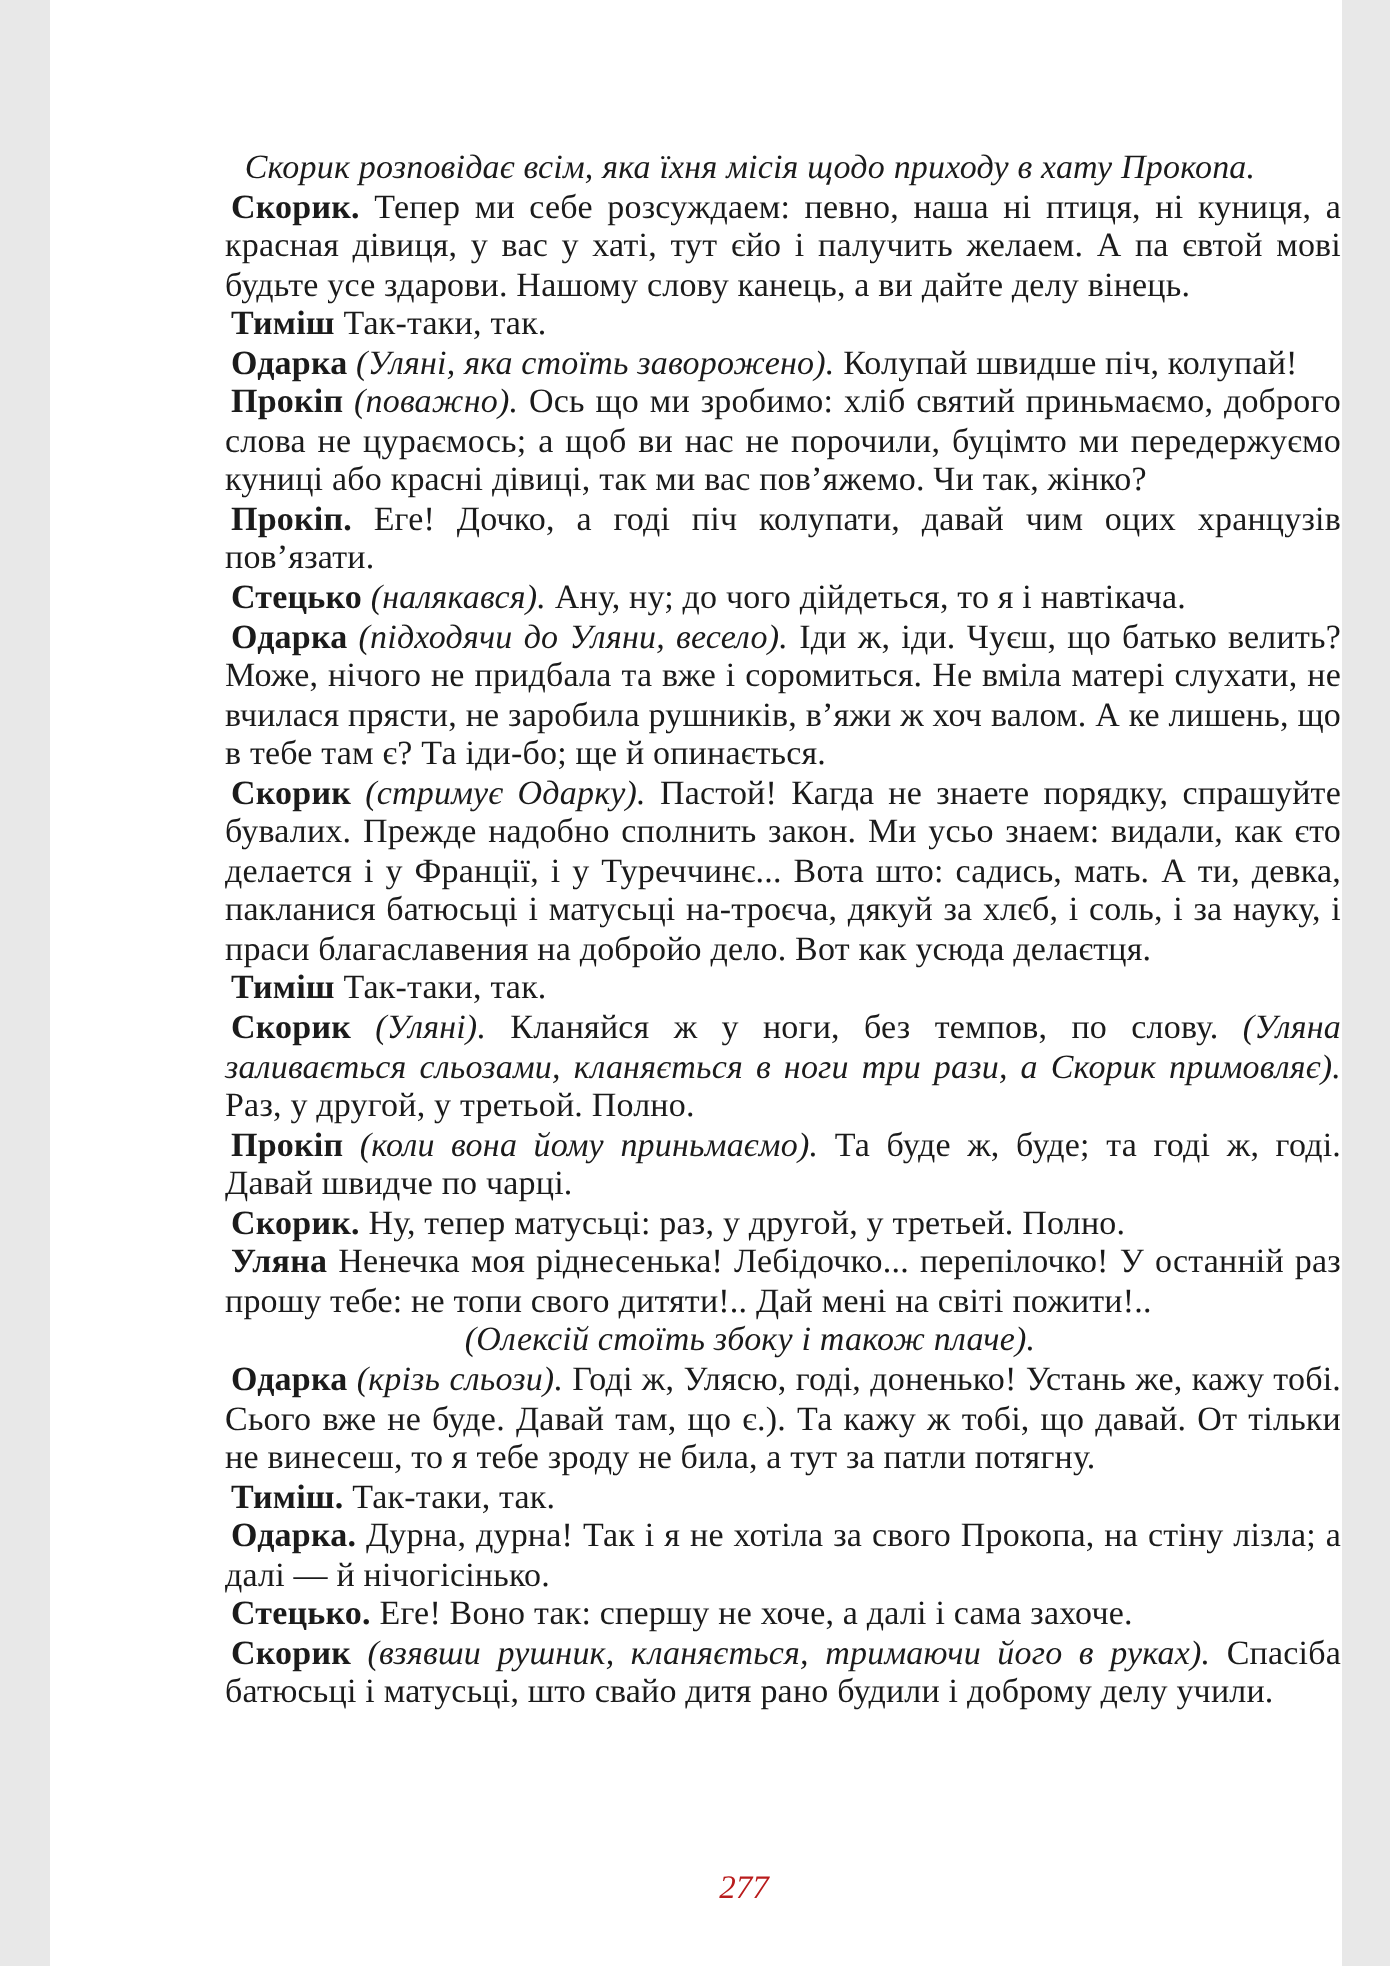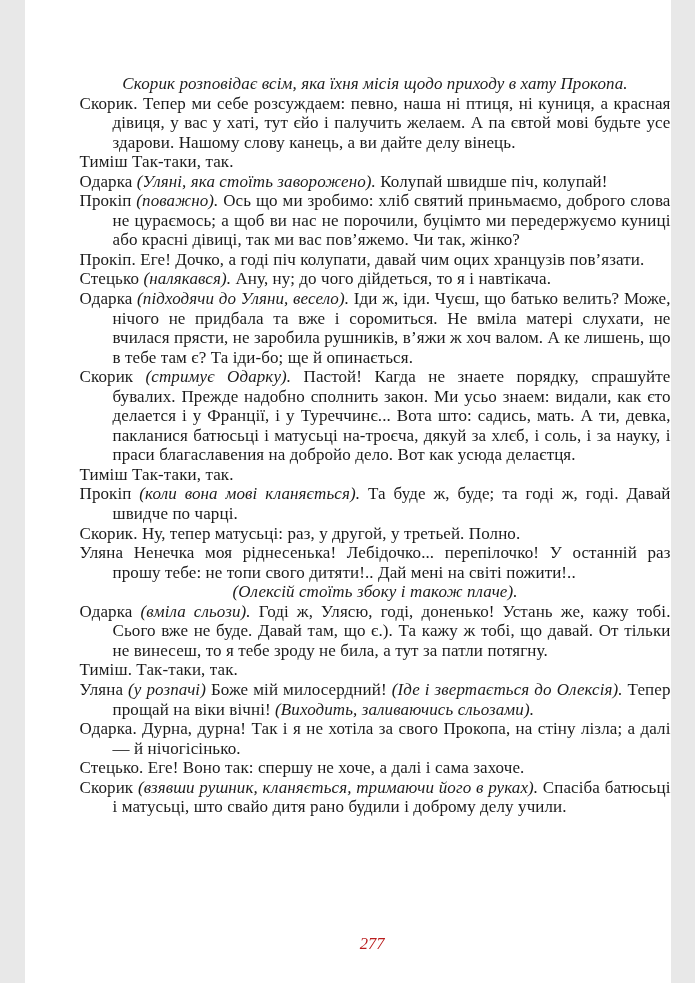--- a/index.html
+++ b/index.html
@@ -27,21 +27,21 @@
     margin: 0;
     padding-left: 33px;
     text-indent: -33px;
   }
   .text-block p.stage-center {
     text-align: center;
     padding-left: 0;
     text-indent: 0;
     font-style: italic;
   }
-  .seg-bold { font-weight: normal; }
+  .seg-bold { font-weight: bold; margin-left: 36px; }
   .seg-italic { font-style: italic; }
   .seg-normal { font-style: normal; }
   .page-number {
     position: absolute;
     left: 0;
     top: 934px;
     width: 695px;
     text-align: center;
     font-style: italic;
     font-size: 16.5px;
@@ -56,25 +56,25 @@
       <p class="stage-center"><span class="seg-italic">Скорик розповідає всім, яка їхня місія щодо приходу в хату Прокопа.</span></p>
       <p class="speech"><span class="seg-bold">Скорик.</span><span class="seg-normal"> Тепер ми себе розсуждаем: певно, наша ні птиця, ні куниця, а красная дівиця, у вас у хаті, тут єйо і палучить желаем. А па євтой мові будьте усе здарови. Нашому слову канець, а ви дайте делу вінець.</span></p>
       <p class="speech"><span class="seg-bold">Тиміш</span><span class="seg-normal"> Так-таки, так.</span></p>
       <p class="speech"><span class="seg-bold">Одарка</span><span class="seg-italic"> (Уляні, яка стоїть заворожено).</span><span class="seg-normal"> Колупай швидше піч, колупай!</span></p>
       <p class="speech"><span class="seg-bold">Прокіп</span><span class="seg-italic"> (поважно).</span><span class="seg-normal"> Ось що ми зробимо: хліб святий приньмаємо, доброго слова не цураємось; а щоб ви нас не порочили, буцімто ми передержуємо куниці або красні дівиці, так ми вас пов’яжемо. Чи так, жінко?</span></p>
       <p class="speech"><span class="seg-bold">Прокіп.</span><span class="seg-normal"> Еге! Дочко, а годі піч колупати, давай чим оцих хранцузів пов’язати.</span></p>
       <p class="speech"><span class="seg-bold">Стецько</span><span class="seg-italic"> (налякався).</span><span class="seg-normal"> Ану, ну; до чого дійдеться, то я і навтікача.</span></p>
       <p class="speech"><span class="seg-bold">Одарка</span><span class="seg-italic"> (підходячи до Уляни, весело).</span><span class="seg-normal"> Іди ж, іди. Чуєш, що батько велить? Може, нічого не придбала та вже і соромиться. Не вміла матері слухати, не вчилася прясти, не заробила рушників, в’яжи ж хоч валом. А ке лишень, що в тебе там є? Та іди-бо; ще й опинається.</span></p>
       <p class="speech"><span class="seg-bold">Скорик</span><span class="seg-italic"> (стримує Одарку).</span><span class="seg-normal"> Пастой! Кагда не знаете порядку, спрашуйте бувалих. Прежде надобно сполнить закон. Ми усьо знаем: видали, как єто делается і у Франції, і у Туреччинє... Вота што: садись, мать. А ти, девка, пакланися батюсьці і матусьці на-троєча, дякуй за хлєб, і соль, і за науку, і праси благаславения на добройо дело. Вот как усюда делаєтця.</span></p>
       <p class="speech"><span class="seg-bold">Тиміш</span><span class="seg-normal"> Так-таки, так.</span></p>
-      <p class="speech"><span class="seg-bold">Прокіп</span><span class="seg-italic"> (коли вона мові кланяється).</span><span class="seg-normal"> Та буде ж, буде; та годі ж, годі. Давай швидче по чарці.</span></p>
+      <p class="speech"><span class="seg-bold">Скорик</span><span class="seg-italic"> (Уляні).</span><span class="seg-normal"> Кланяйся ж у ноги, без темпов, по слову. </span><span class="seg-italic">(Уляна заливається сльозами, кланяється в ноги три рази, а Скорик примовляє).</span><span class="seg-normal"> Раз, у другой, у третьой. Полно.</span></p>
+      <p class="speech"><span class="seg-bold">Прокіп</span><span class="seg-italic"> (коли вона йому приньмаємо).</span><span class="seg-normal"> Та буде ж, буде; та годі ж, годі. Давай швидче по чарці.</span></p>
       <p class="speech"><span class="seg-bold">Скорик.</span><span class="seg-normal"> Ну, тепер матусьці: раз, у другой, у третьей. Полно.</span></p>
       <p class="speech"><span class="seg-bold">Уляна</span><span class="seg-normal"> Ненечка моя ріднесенька! Лебідочко... перепілочко! У останній раз прошу тебе: не топи свого дитяти!.. Дай мені на світі пожити!..</span></p>
       <p class="stage-center"><span class="seg-italic">(Олексій стоїть збоку і також плаче).</span></p>
-      <p class="speech"><span class="seg-bold">Одарка</span><span class="seg-italic"> (вміла сльози).</span><span class="seg-normal"> Годі ж, Улясю, годі, доненько! Устань же, кажу тобі. Сього вже не буде. Давай там, що є.). Та кажу ж тобі, що давай. От тільки не винесеш, то я тебе зроду не била, а тут за патли потягну.</span></p>
+      <p class="speech"><span class="seg-bold">Одарка</span><span class="seg-italic"> (крізь сльози).</span><span class="seg-normal"> Годі ж, Улясю, годі, доненько! Устань же, кажу тобі. Сього вже не буде. Давай там, що є.). Та кажу ж тобі, що давай. От тільки не винесеш, то я тебе зроду не била, а тут за патли потягну.</span></p>
       <p class="speech"><span class="seg-bold">Тиміш.</span><span class="seg-normal"> Так-таки, так.</span></p>
-      <p class="speech"><span class="seg-bold">Уляна</span><span class="seg-italic"> (у розпачі)</span><span class="seg-normal"> Боже мій милосердний! </span><span class="seg-italic">(Іде і звертається до Олексія).</span><span class="seg-normal"> Тепер прощай на віки вічні! </span><span class="seg-italic">(Виходить, заливаючись сльозами).</span></p>
       <p class="speech"><span class="seg-bold">Одарка.</span><span class="seg-normal"> Дурна, дурна! Так і я не хотіла за свого Прокопа, на стіну лізла; а далі — й нічогісінько.</span></p>
       <p class="speech"><span class="seg-bold">Стецько.</span><span class="seg-normal"> Еге! Воно так: спершу не хоче, а далі і сама захоче.</span></p>
       <p class="speech"><span class="seg-bold">Скорик</span><span class="seg-italic"> (взявши рушник, кланяється, тримаючи його в руках).</span><span class="seg-normal"> Спасіба батюсьці і матусьці, што свайо дитя рано будили і доброму делу учили.</span></p>
     </div>
   <div class="page-number">277</div>
 </div>
 
 </body></html>

